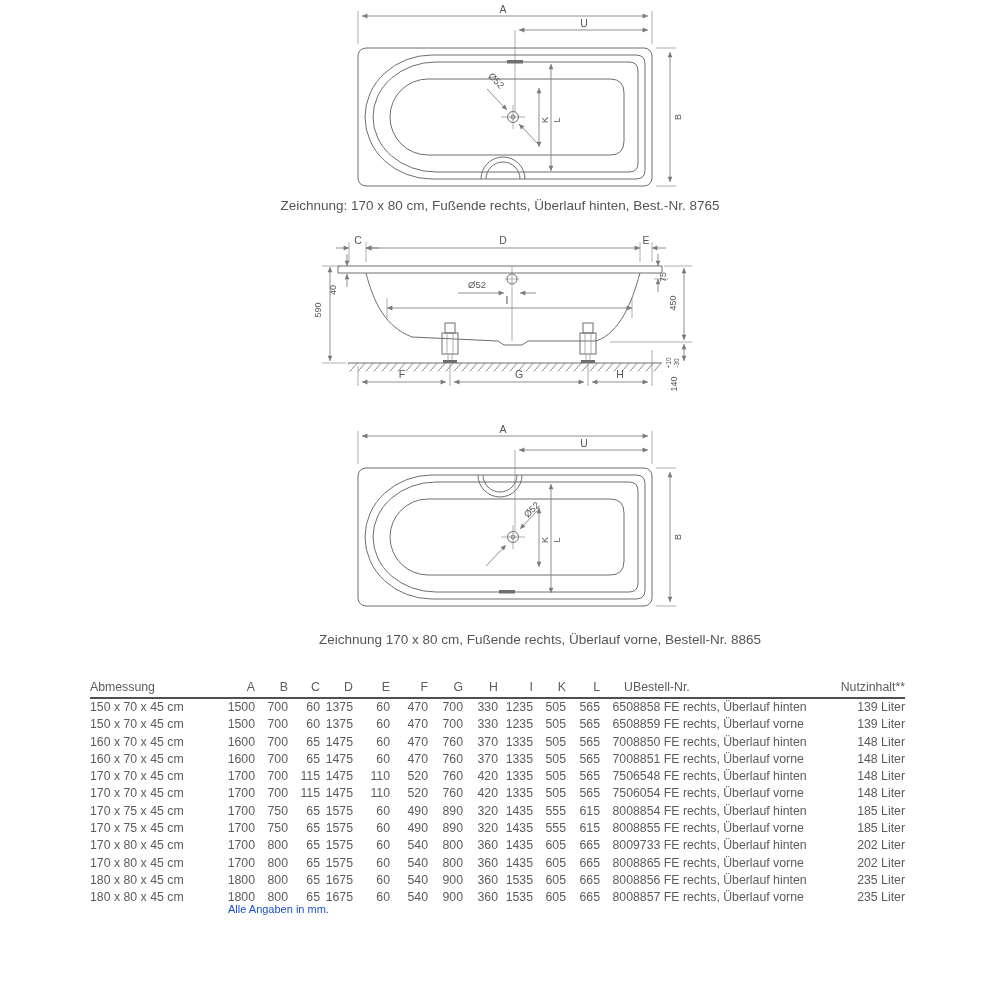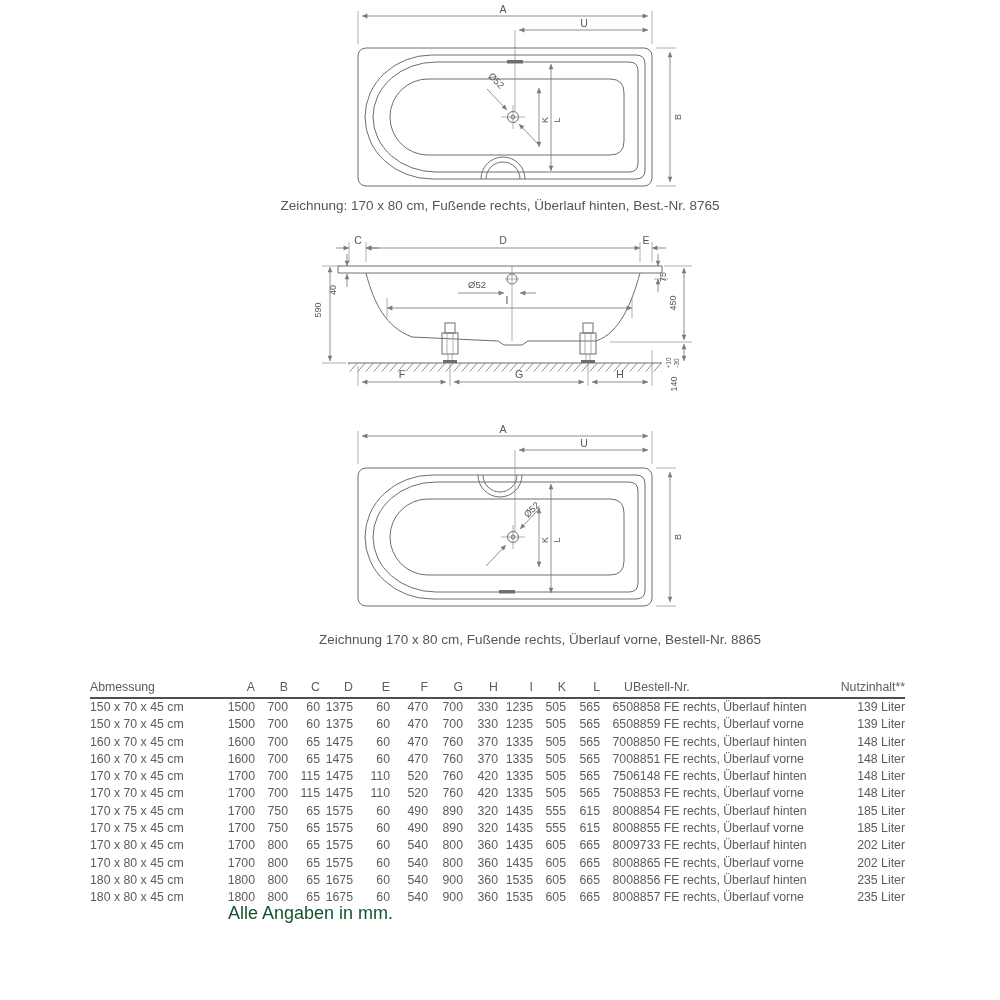--- a/index.html
+++ b/index.html
@@ -22,21 +22,21 @@
              font-size:12.3px;color:#5c5c5c;}
   table.spec th{font-weight:normal;height:26px;vertical-align:bottom;
                 padding:0 0 3px 0;border-bottom:2px solid #4f4f4f;}
   table.spec td{padding:0;height:17.3px;line-height:17.3px;
                 white-space:nowrap;overflow:hidden;}
   .al{text-align:left;}
   .ar{text-align:right;}
   th.c0{padding-left:13px;margin-left:10px;}
   td.c0{padding-left:24px;}
   .c13{padding-left:10px;}
-  .note{position:absolute;left:228px;top:903px;font-size:18px;color:#14532d;}
+  .note{position:absolute;left:228px;top:903px;font-size:11px;color:#1d4ed8;}
   .footnote{position:absolute;left:97px;top:941px;font-size:10.8px;color:#6e6e6e;}
 </style>
 </head>
 <body>
 
 <div class="page">
 
 <svg class="drawings" width="1000" height="660" viewBox="0 0 1000 660">
   <defs>
     <marker id="ae" viewBox="0 0 10 10" refX="9" refY="5" markerWidth="9" markerHeight="7" orient="auto-start-reverse">
@@ -291,38 +291,38 @@
           <td class="ar">115</td>
           <td class="ar">1475</td>
           <td class="ar">110</td>
           <td class="ar">520</td>
           <td class="ar">760</td>
           <td class="ar">420</td>
           <td class="ar">1335</td>
           <td class="ar">505</td>
           <td class="ar">565</td>
           <td class="ar">750</td>
-          <td class="al c13">6148 FE rechts, Überlauf hinten</td>
+          <td class="al c13">6548 FE rechts, Überlauf hinten</td>
           <td class="ar">148 Liter</td>
         </tr>
         <tr>
           <td class="al c0 c0">170 x 70 x 45 cm</td>
           <td class="ar">1700</td>
           <td class="ar">700</td>
           <td class="ar">115</td>
           <td class="ar">1475</td>
           <td class="ar">110</td>
           <td class="ar">520</td>
           <td class="ar">760</td>
           <td class="ar">420</td>
           <td class="ar">1335</td>
           <td class="ar">505</td>
           <td class="ar">565</td>
           <td class="ar">750</td>
-          <td class="al c13">8853 FE rechts, Überlauf vorne</td>
+          <td class="al c13">6054 FE rechts, Überlauf vorne</td>
           <td class="ar">148 Liter</td>
         </tr>
         <tr>
           <td class="al c0 c0">170 x 75 x 45 cm</td>
           <td class="ar">1700</td>
           <td class="ar">750</td>
           <td class="ar">65</td>
           <td class="ar">1575</td>
           <td class="ar">60</td>
           <td class="ar">490</td>

